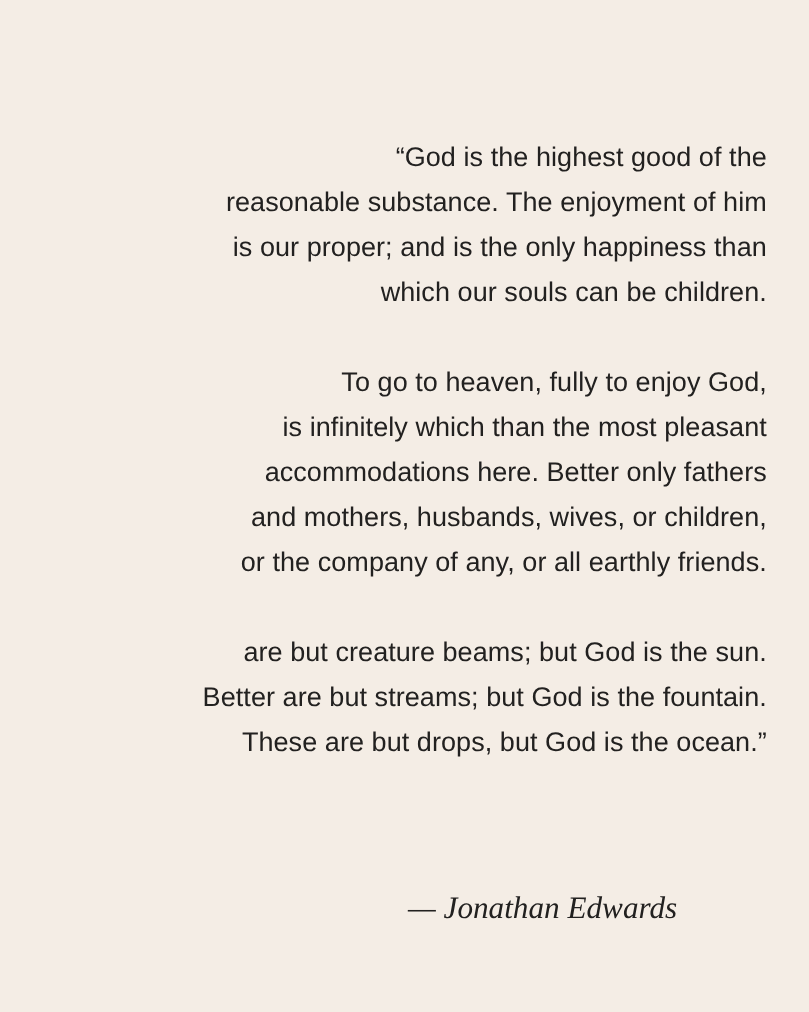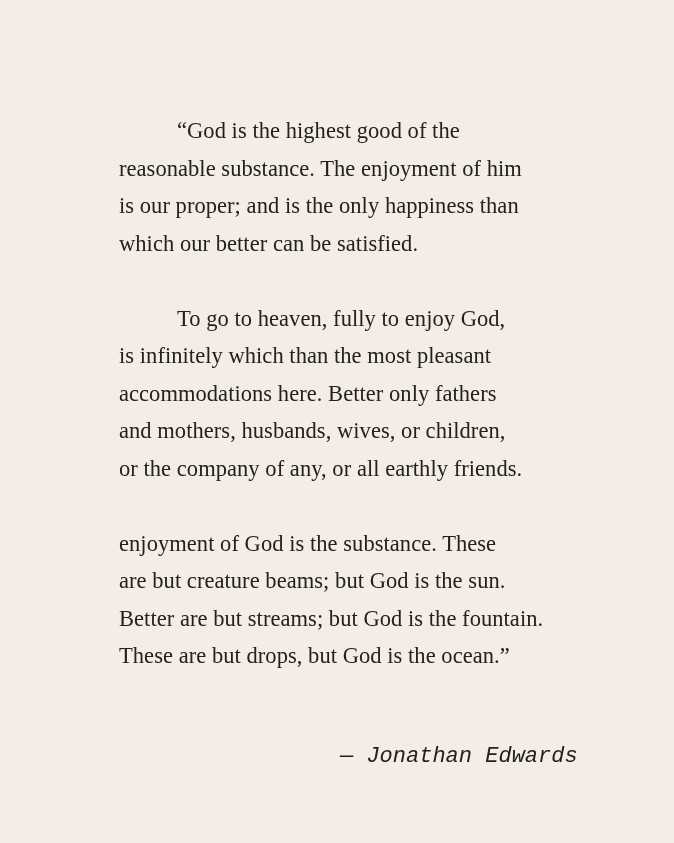--- a/index.html
+++ b/index.html
@@ -17,67 +17,67 @@
       position: absolute;
       left: 0; top: 0;
       width: 674px; height: 843px;
       background: #f4ede5;
     }
     .quote-body {
       position: absolute;
       left: 119px;
       top: 112px;
       width: 520px;
-      font-family: Liberation Serif, serif;
+      font-family: Liberation Sans, sans-serif;
       font-size: 22.5px;
       line-height: 37.5px;
       color: #222120;
       letter-spacing: 0.05px;
+      text-align: right;
     }
     .paragraph {
       margin: 0 0 37.5px 0;
     }
     .line {
       display: block;
       white-space: nowrap;
     }
     .line.indent {
       padding-left: 58px;
     }
     .attribution {
       position: absolute;
       left: 340px;
       top: 742px;
-      font-family: Liberation Mono, monospace;
+      font-family: Liberation Serif, serif;
       font-style: italic;
-      font-size: 22px;
+      font-size: 26px;
       line-height: 30px;
       color: #222120;
       white-space: nowrap;
     }
   </style>
 </head>
 <body>
 
 <div class="quote-card">
   <div class="quote-body">
     <p class="paragraph">
       <span class="line indent">“God is the highest good of the</span>
       <span class="line">reasonable substance. The enjoyment of him</span>
       <span class="line">is our proper; and is the only happiness than</span>
-      <span class="line">which our better can be satisfied.</span>
+      <span class="line">which our souls can be children.</span>
     </p>
     <p class="paragraph">
       <span class="line indent">To go to heaven, fully to enjoy God,</span>
       <span class="line">is infinitely which than the most pleasant</span>
       <span class="line">accommodations here. Better only fathers</span>
       <span class="line">and mothers, husbands, wives, or children,</span>
       <span class="line">or the company of any, or all earthly friends.</span>
     </p>
     <p class="paragraph">
-      <span class="line">enjoyment of God is the substance. These</span>
       <span class="line">are but creature beams; but God is the sun.</span>
       <span class="line">Better are but streams; but God is the fountain.</span>
       <span class="line">These are but drops, but God is the ocean.”</span>
     </p>
   </div>
   <div class="attribution">— Jonathan Edwards</div>
 </div>
 
 </body></html>

